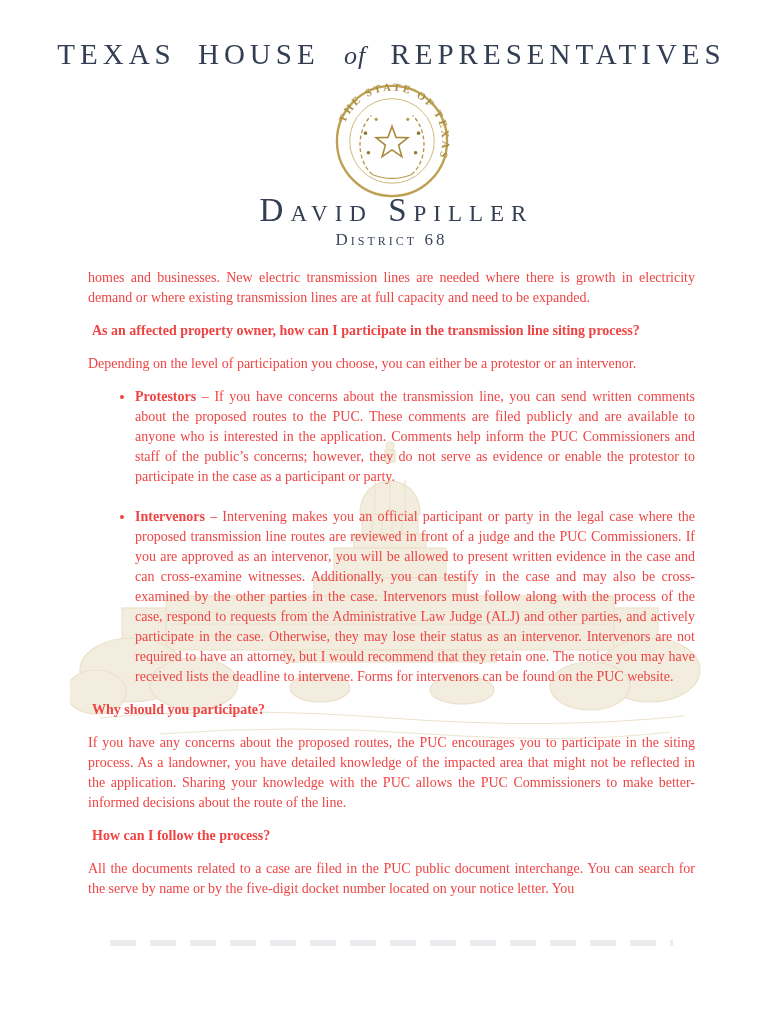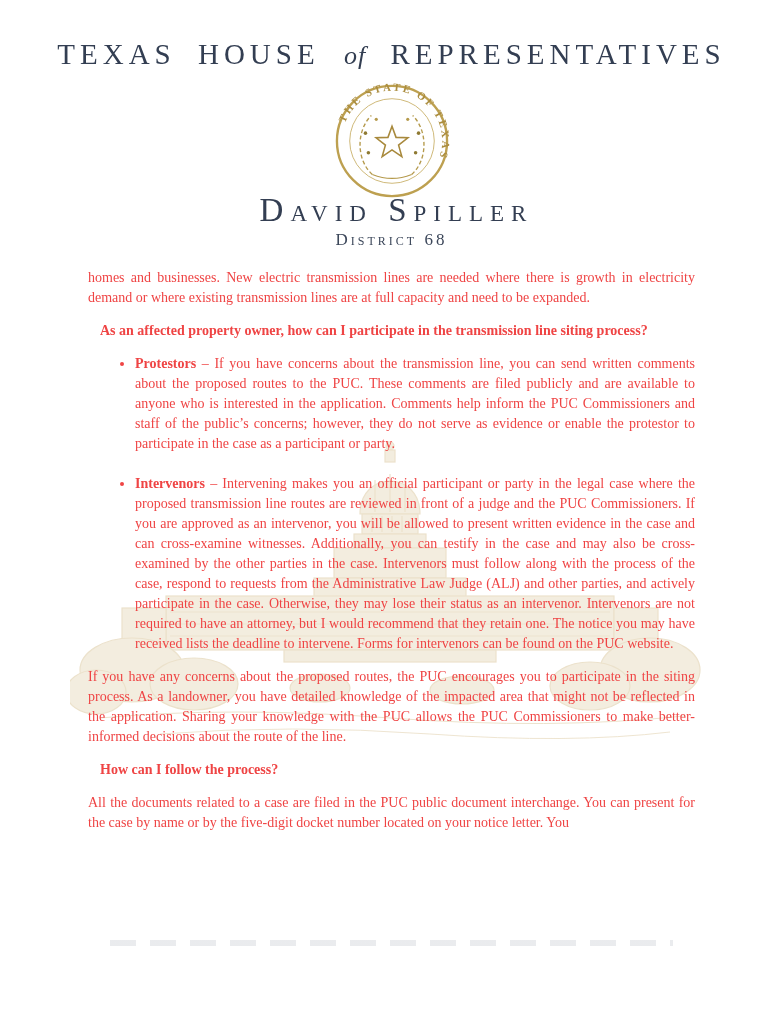--- a/index.html
+++ b/index.html
@@ -75,21 +75,21 @@
     width: 607px;
     z-index: 1;
     color: #ef4444;
     font-size: 14px;
     line-height: 20px;
     text-align: justify;
   }
   .content p { margin: 0 0 13px 0; }
   .content .q-heading {
     font-weight: bold;
-    margin: 0 0 13px 12px;
+    margin: 0 0 13px 4px;
   }
   .content ul {
     margin: 8px 0 13px 0;
     padding: 0 0 0 47px;
     list-style: disc outside;
   }
   .content li { margin: 0 0 20px 0; }
   .content li:last-child { margin-bottom: 0; }
   .content li b { font-weight: bold; }
 
@@ -197,29 +197,31 @@
       <path d="M 30,300 Q 160,288 320,300 T 614,298" fill="none" stroke-width="1"></path>
       <path d="M 90,316 Q 220,306 360,316 T 600,314" fill="none" stroke-width="0.9"></path>
     </g>
   </svg>
 
   <div class="content">
     <p>homes and businesses.  New electric transmission lines are needed where there is growth in electricity demand or where existing transmission lines are at full capacity and need to be expanded.</p>
 
     <p class="q-heading">As an affected property owner, how can I participate in the transmission line siting process?</p>
 
+    <p>Depending on the level of participation you choose, you can either be a protestor or an intervenor.</p>
 
     <ul>
       <li><b>Protestors</b><span> – If you have concerns about the transmission line, you can send written comments about the proposed routes to the PUC.  These comments are filed publicly and are available to anyone who is interested in the application.  Comments help inform the PUC Commissioners and staff of the public’s concerns; however, they do not serve as evidence or enable the protestor to participate in the case as a participant or party.</span></li>
       <li><b>Intervenors</b><span> – Intervening makes you an official participant or party in the legal case where the proposed transmission line routes are reviewed in front of a judge and the PUC Commissioners.  If you are approved as an intervenor, you will be allowed to present written evidence in the case and can cross-examine witnesses.  Additionally, you can testify in the case and may also be cross-examined by the other parties in the case.  Intervenors must follow along with the process of the case, respond to requests from the Administrative Law Judge (ALJ) and other parties, and actively participate in the case.  Otherwise, they may lose their status as an intervenor.  Intervenors are not required to have an attorney, but I would recommend that they retain one. The notice you may have received lists the deadline to intervene.  Forms for intervenors can be found on the PUC website.</span></li>
     </ul>
 
+    <p class="q-heading">Why should you participate?</p>
 
     <p>If you have any concerns about the proposed routes, the PUC encourages you to participate in the siting process.  As a landowner, you have detailed knowledge of the impacted area that might not be reflected in the application. Sharing your knowledge with the PUC allows the PUC Commissioners to make better-informed decisions about the route of the line.</p>
 
     <p class="q-heading">How can I follow the process?</p>
 
-    <p>All the documents related to a case are filed in the PUC public document interchange.  You can present for the case by name or by the five-digit docket number located on your notice letter. You</p>
+    <p>All the documents related to a case are filed in the PUC public document interchange.  You can search for the serve by name or by the five-digit docket number located on your notice letter. You</p>
   </div>
 
   <div class="ghost-row"></div>
 
 </div>
 
 </body></html>

